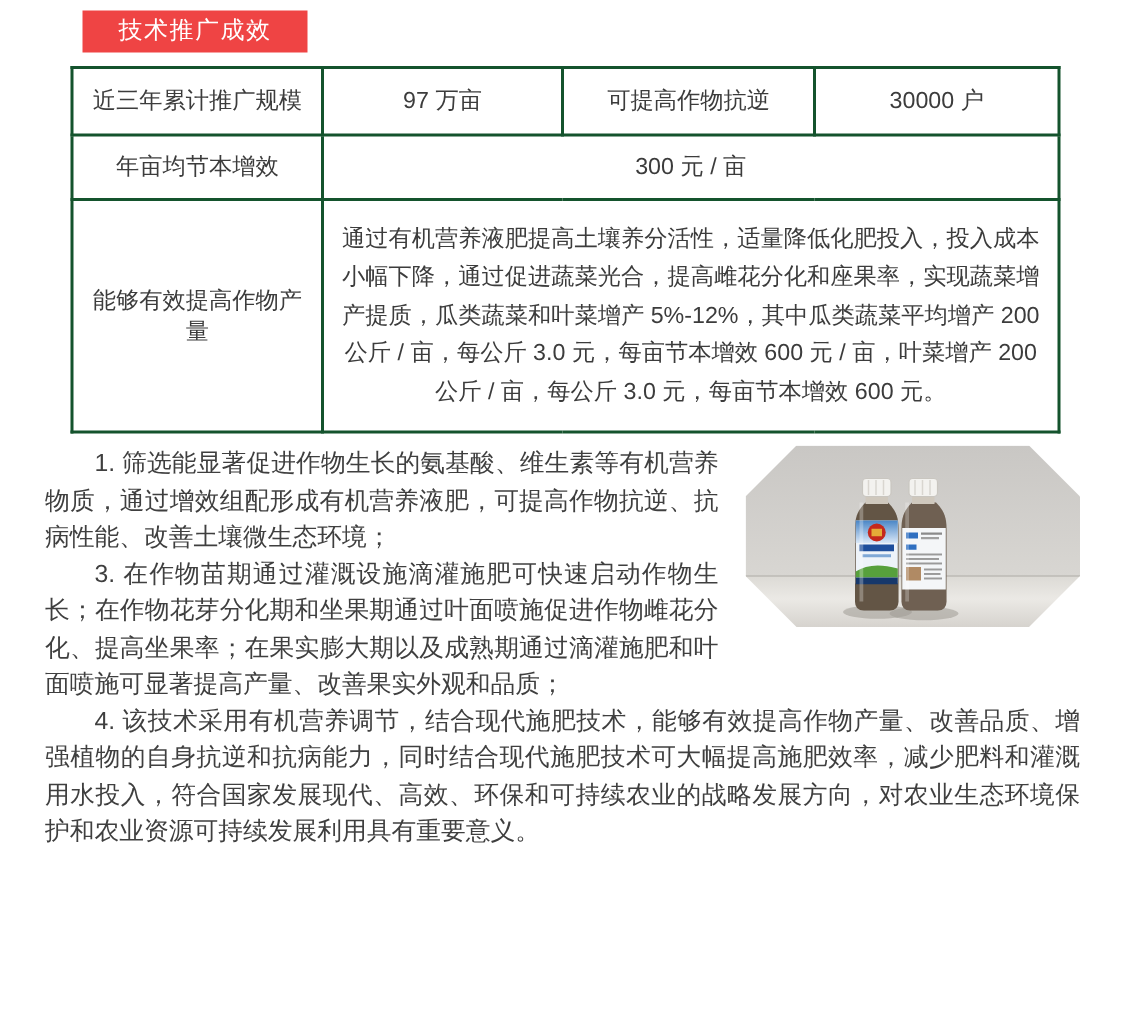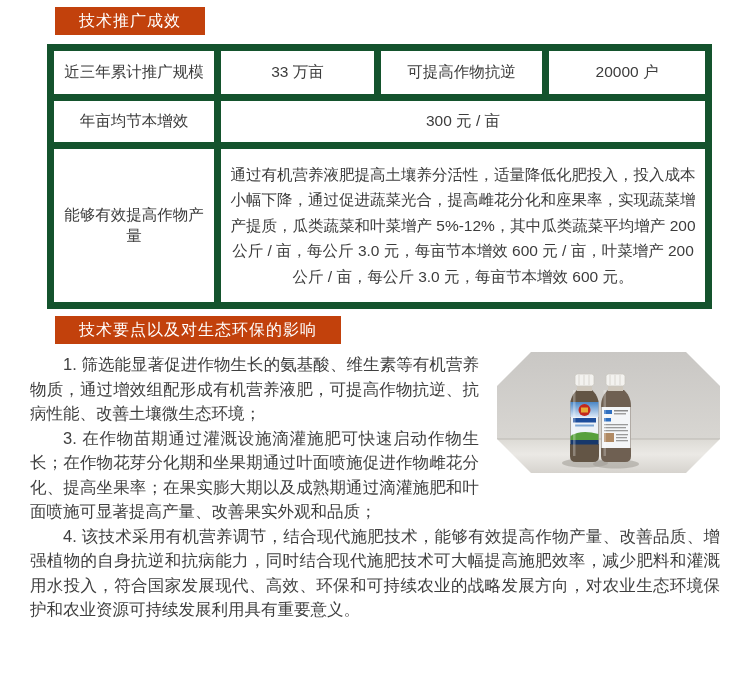--- a/index.html
+++ b/index.html
@@ -2,33 +2,33 @@
 <html><head>
 <meta charset="utf-8">
 <style>
   html,body{margin:0;padding:0;background:#ffffff;}
   .page{
     width:750px;height:686px;overflow:hidden;position:relative;
     background:#ffffff;color:#3f3f3f;
     font-family:"Liberation Sans","DejaVu Sans",sans-serif;
   }
   .badge{
-    display:inline-block;background:#c2410c;color:#ffffff;
+    display:inline-block;background:#ef4444;color:#ffffff;
     font-size:16px;line-height:20px;padding:4px 24px;
     letter-spacing:1px;
   }
   .badge1{margin:7px 0 0 55px;}
   .badge2{margin:7px 0 0 55px;}
   table.stats{
     border-collapse:collapse;table-layout:fixed;
     margin:9px 0 0 47px;width:658px;
     font-size:15.5px;color:#3c3c3c;
   }
   table.stats td{
-    border:7px solid #14532d;text-align:center;vertical-align:middle;
+    border:2px solid #14532d;text-align:center;vertical-align:middle;
     padding:0 8px;
   }
   tr.r1 td{height:43px;}
   tr.r2 td{height:41px;}
   tr.r3 td{height:153px;}
   td.desc{
     text-align:justify;text-justify:inter-ideograph;
     padding:6px 10px;line-height:25.5px;font-size:15.5px;
   }
   .bodytext{
@@ -54,36 +54,35 @@
   <table class="stats">
     <colgroup>
       <col style="width:167px">
         <col style="width:160px">
       <col style="width:168px">
         <col style="width:163px">
     </colgroup>
     <tbody>
       <tr class="r1">
         <td>近三年累计推广规模</td>
-        <td>33 万亩</td>
+        <td>97 万亩</td>
         <td>可提高作物抗逆</td>
-        <td>20000 户</td>
+        <td>30000 户</td>
       </tr>
       <tr class="r2">
         <td>年亩均节本增效</td>
         <td colspan="3">300 元 / 亩</td>
       </tr>
       <tr class="r3">
         <td>能够有效提高作物产量</td>
         <td colspan="3" class="desc">通过有机营养液肥提高土壤养分活性，适量降低化肥投入，投入成本小幅下降，通过促进蔬菜光合，提高雌花分化和座果率，实现蔬菜增产提质，瓜类蔬菜和叶菜增产 5%-12%，其中瓜类蔬菜平均增产 200 公斤 / 亩，每公斤 3.0 元，每亩节本增效 600 元 / 亩，叶菜增产 200 公斤 / 亩，每公斤 3.0 元，每亩节本增效 600 元。</td>
       </tr>
     </tbody>
   </table>
 
-  <div class="badge badge2">技术要点以及对生态环保的影响</div>
 
   <div class="bodytext">
 
     <div class="photo-wrap">
       <svg viewBox="0 0 223 121" width="223" height="121">
         <defs>
           <clipPath id="octo">
             <polygon points="34,0 189,0 223,34 223,87 189,121 34,121 0,87 0,34"></polygon>
           </clipPath>
           <linearGradient id="wall" x1="0" y1="0" x2="0" y2="1">

